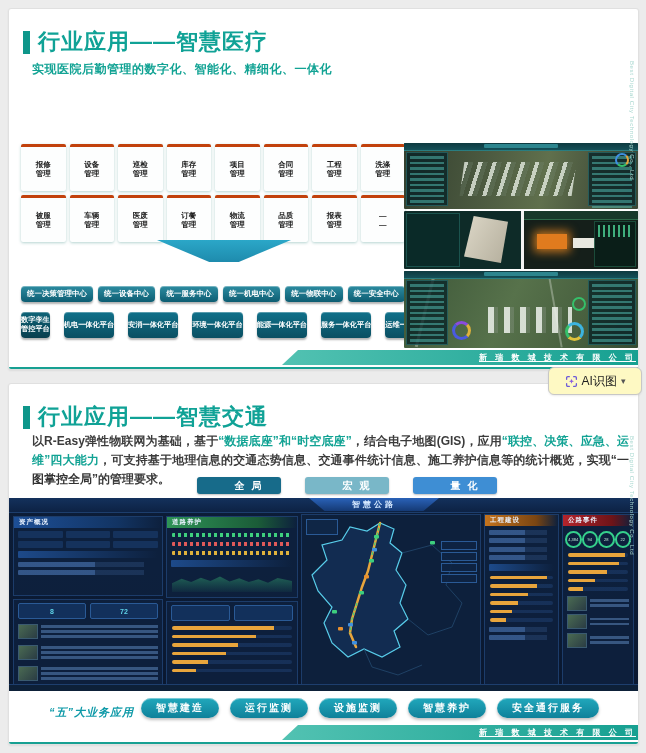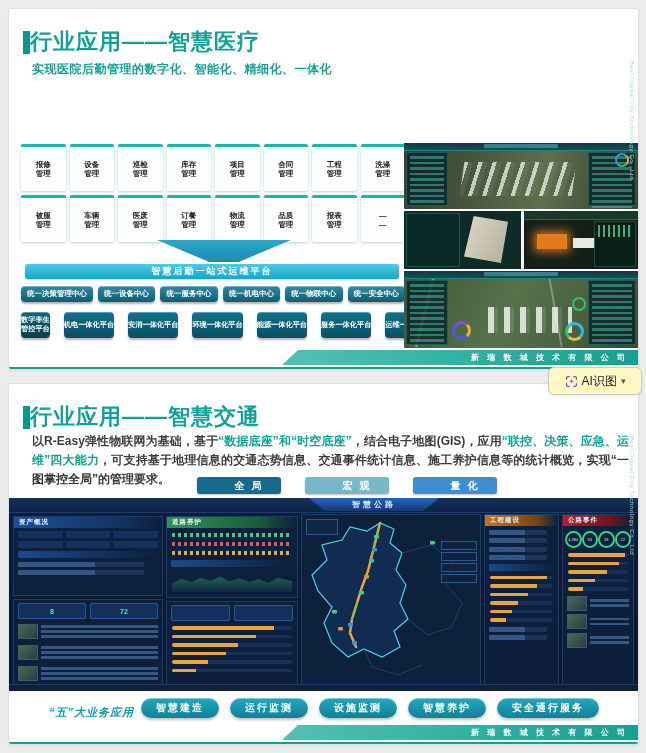--- a/index.html
+++ b/index.html
@@ -11,33 +11,33 @@
   }
   .slide{
     position:absolute;left:8px;width:629px;height:360px;
     background:#fff;border:1px solid #e0e0e0;border-radius:3px;
     box-shadow:0 1px 2px rgba(0,0,0,.07);overflow:hidden;
   }
   #slide1{top:8px;}
   #slide2{top:383px;}
 
   
-  .title-row{position:absolute;left:14px;top:18px;display:flex;align-items:center;}
+  .title-row{position:absolute;left:14px;top:18px;display:flex;align-items:center;gap:8px;}
   .title-accent{width:7px;height:23px;background:#0e968a;flex:none;}
   .slide-title{font-size:22px;font-weight:bold;color:#10a296;letter-spacing:1px;white-space:nowrap;}
   .slide-subtitle{position:absolute;left:23px;top:52px;font-size:12px;font-weight:bold;color:#12a394;letter-spacing:.5px;}
   .para{position:absolute;left:23px;width:597px;font-size:12px;line-height:19px;color:#3c3c3c;font-weight:600;text-align:justify;}
   #slide1 .para{top:69px;}
   #slide2 .para{top:48px;}
   .para .t{color:#12a394;}
   .para .b{font-weight:bold;color:#333;}
 
   
   .mod-grid{position:absolute;left:12px;top:135px;width:384px;display:grid;grid-template-columns:repeat(8,1fr);gap:4px;}
-  .mod-card{height:44px;background:#fdfefe;border-top:3px solid #14b8a6;border-radius:2px;
+  .mod-card{height:44px;background:#fdfefe;border-top:3px solid #c2410c;border-radius:2px;
     box-shadow:0 1px 3px rgba(40,130,120,.35);display:flex;flex-direction:column;align-items:center;justify-content:center;
     font-size:7.5px;line-height:9px;color:#222;font-weight:600;}
   .funnel{position:absolute;left:148px;top:231px;width:134px;height:22px;
     background:linear-gradient(180deg,#2ba7c8,#1e8bad);clip-path:polygon(0 0,100% 0,61% 100%,39% 100%);}
   .os-bar{position:absolute;left:16px;top:255px;width:374px;height:15px;border-radius:3px;
     background:linear-gradient(180deg,#4ecbe4,#17a6c8);color:#fff;font-size:9px;font-weight:bold;letter-spacing:2px;
     display:flex;align-items:center;justify-content:center;box-shadow:0 1px 2px rgba(0,0,0,.2);}
   .centers{position:absolute;left:12px;top:277px;width:384px;display:flex;gap:5px;}
   .center-pill{flex:1;height:16px;border-radius:4px;background:linear-gradient(180deg,#2d8ca1,#0d5d72);
     box-shadow:0 2px 2px rgba(0,0,0,.3),inset 0 1px 0 rgba(255,255,255,.35);
@@ -77,22 +77,22 @@
   .s3-build{position:absolute;left:84px;top:36px;width:84px;height:26px;
     background:repeating-linear-gradient(90deg,rgba(238,242,236,.85) 0 6px,rgba(150,160,150,.3) 6px 10px,transparent 10px 16px);}
   .donut{position:absolute;border-radius:50%;}
   .d-blue{left:48px;bottom:8px;width:13px;height:13px;border:3px solid #4a5ae0;border-top-color:#8a4ae0;border-right-color:#e0b23c;}
   .d-green{right:52px;top:26px;width:10px;height:10px;border:2.5px solid #35c06a;}
   .d-multi{right:54px;bottom:7px;width:13px;height:13px;border:3px solid #3cb4e0;border-bottom-color:#e0c23c;border-left-color:#35c06a;}
 
   
   .ribbon{position:absolute;right:0;top:341px;width:356px;height:15px;
     background:linear-gradient(90deg,#52c2b2,#16a091);clip-path:polygon(0 100%,16px 0,100% 0,100% 100%);
-    display:flex;align-items:center;justify-content:flex-end;padding-right:10px;box-sizing:border-box;
-    color:#fff;font-size:8px;font-weight:bold;letter-spacing:3px;white-space:nowrap;}
+    display:flex;align-items:center;justify-content:flex-end;padding-right:2px;box-sizing:border-box;
+    color:#fff;font-size:8px;font-weight:bold;letter-spacing:3px;white-space:nowrap;text-decoration:underline;}
   .base-line{position:absolute;left:0;top:358px;width:100%;height:2px;background:#17a092;}
   .side-text{position:absolute;right:3px;top:52px;writing-mode:vertical-rl;font-size:6px;color:#a9d8d0;letter-spacing:.6px;}
 
   
   .ai-btn{position:absolute;left:548px;top:367px;width:92px;height:26px;z-index:50;
     background:#fef9c3;border:1px solid #c7c7c7;border-radius:6px;box-shadow:0 1px 2px rgba(0,0,0,.08);
     display:flex;align-items:center;justify-content:center;gap:4px;cursor:pointer;}
   .ai-label{font-size:12px;color:#1f1f1f;}
   .ai-chevron{font-size:9px;color:#555;}
 
@@ -218,21 +218,20 @@
         <span>报表</span>
         <span>管理</span>
       </div>
     <div class="mod-card">
         <span>—</span>
         <span>—</span>
       </div>
   </div>
 
   <div class="funnel"></div>
-  <div class="os-bar">智慧后勤一站式运维平台</div>
 
   <div class="centers">
     <div class="center-pill wide">统一决策管理中心</div>
     <div class="center-pill">统一设备中心</div>
     <div class="center-pill">统一服务中心</div>
     <div class="center-pill">统一机电中心</div>
     <div class="center-pill">统一物联中心</div>
     <div class="center-pill">统一安全中心</div>
   </div>
 

